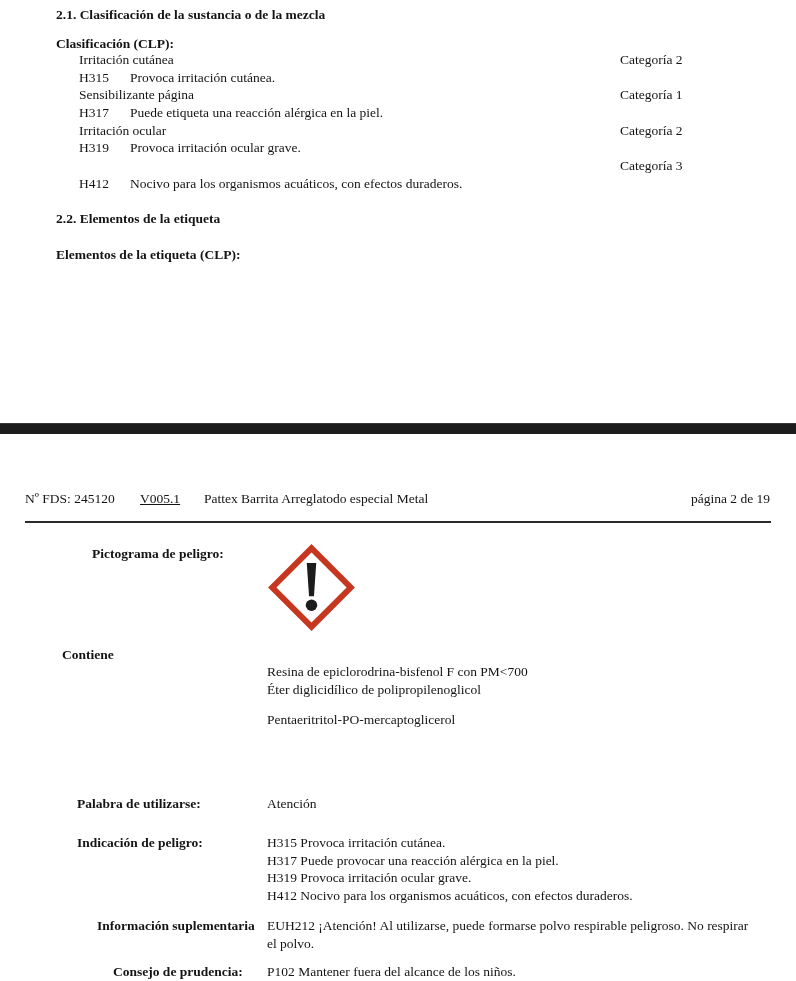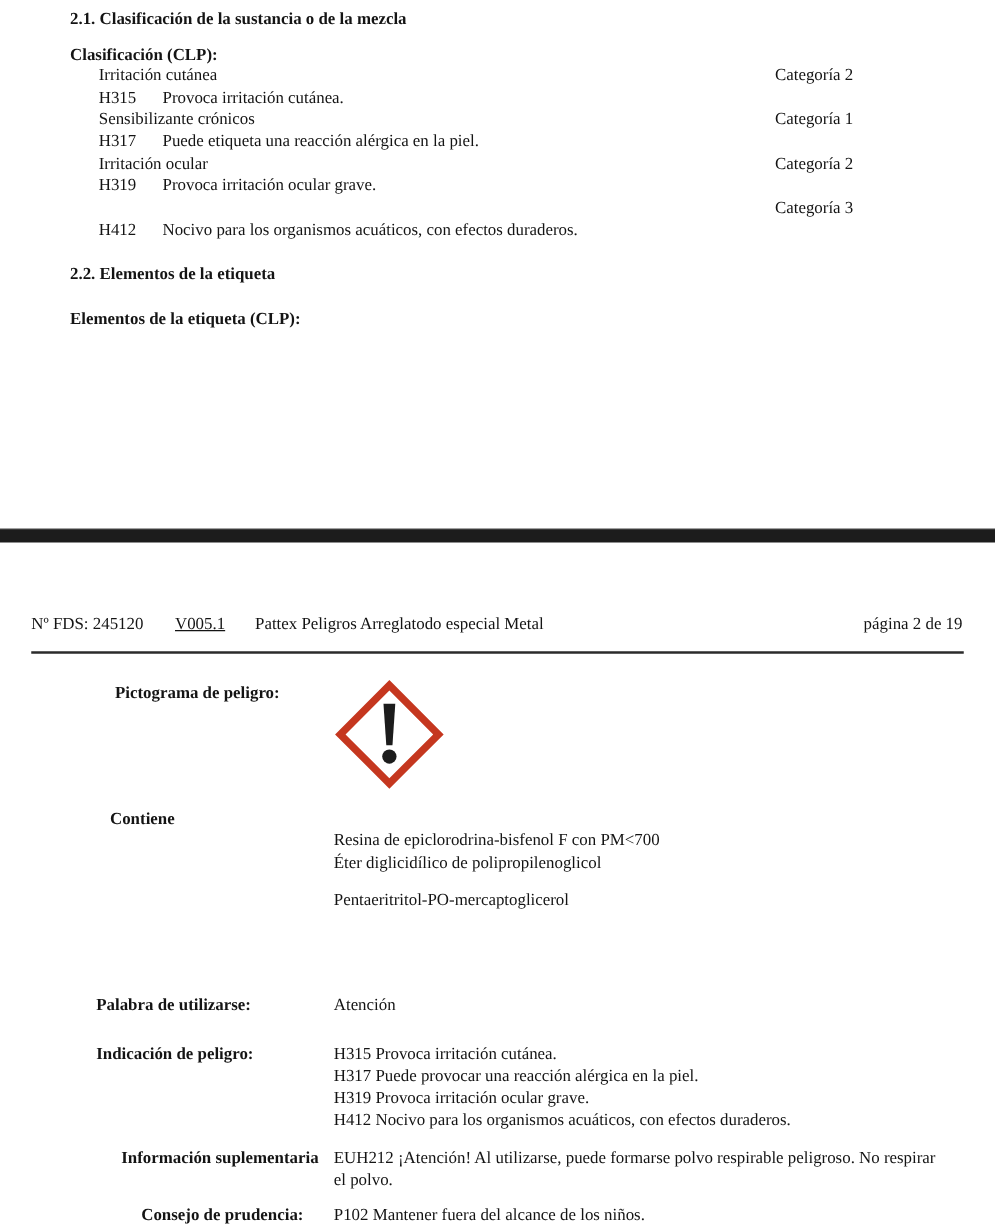--- a/index.html
+++ b/index.html
@@ -36,21 +36,21 @@
       <div class="cls-line">
         <span>Irritación cutánea</span>
         <span class="cat">Categoría 2</span>
       </div>
       <div class="cls-line">
         <span class="hcode">H315</span><span>Provoca irritación cutánea.</span>
       </div>
     </div>
     <div>
       <div class="cls-line">
-        <span>Sensibilizante crónicos</span>
+        <span>Sensibilizante página</span>
         <span class="cat">Categoría 1</span>
       </div>
       <div class="cls-line">
         <span class="hcode">H317</span><span>Puede etiqueta una reacción alérgica en la piel.</span>
       </div>
     </div>
     <div>
       <div class="cls-line">
         <span>Irritación ocular</span>
         <span class="cat">Categoría 2</span>
@@ -70,33 +70,33 @@
   </div>
 
   <div class="abs bold" style="left:56px; top:210px;">2.2. Elementos de la etiqueta</div>
   <div class="abs bold" style="left:56px; top:246px;">Elementos de la etiqueta (CLP):</div>
 
   <div class="abs page-break-bar"></div>
 
   <div class="abs" style="left:0; top:490px; width:796px; height:18px;">
     <span class="abs" style="left:25px; top:0;">Nº FDS: 245120</span>
     <span class="abs" style="left:140px; top:0;text-decoration:underline;">V005.1</span>
-    <span class="abs" style="left:204px; top:0;">Pattex Peligros Arreglatodo especial Metal</span>
+    <span class="abs" style="left:204px; top:0;">Pattex Barrita Arreglatodo especial Metal</span>
     <span class="abs" style="right:26px; top:0;">página 2 de 19</span>
   </div>
   <div class="abs header-rule"></div>
 
   <div class="abs bold" style="left:92px; top:545px;">Pictograma de peligro:</div>
   <svg class="abs" style="left:266px; top:542px;" width="91" height="91" viewBox="0 0 100 100" aria-hidden="true">
     <rect x="19.5" y="19.5" width="61" height="61" fill="#ffffff" stroke-width="6.5" transform="rotate(45 50 50)" stroke="#c5371f"></rect>
     <path d="M44.8 23 L55.2 23 L52.7 59.5 L47.3 59.5 Z" fill="#1c1c1c"></path>
     <circle cx="50" cy="69.5" r="6.3" fill="#1c1c1c"></circle>
   </svg>
 
-  <div class="abs bold" style="left:88px; top:646px;font-family:Liberation Serif, serif;">Contiene</div>
+  <div class="abs bold" style="left:62px; top:646px;font-family:Liberation Serif, serif;">Contiene</div>
   <div class="abs value" style="left:267px; top:646px;">
     <div class="pre p2">Resina de epiclorodrina-bisfenol F con PM&lt;700
 Éter diglicidílico de polipropilenoglicol</div>
     <div class="pre p3">Pentaeritritol-PO-mercaptoglicerol</div>
   </div>
 
   <div class="abs bold" style="left:77px; top:795px;">Palabra de utilizarse:</div>
   <div class="abs value" style="left:267px; top:795px;">Atención</div>
 
   <div class="abs bold" style="left:77px; top:834px;">Indicación de peligro:</div>

